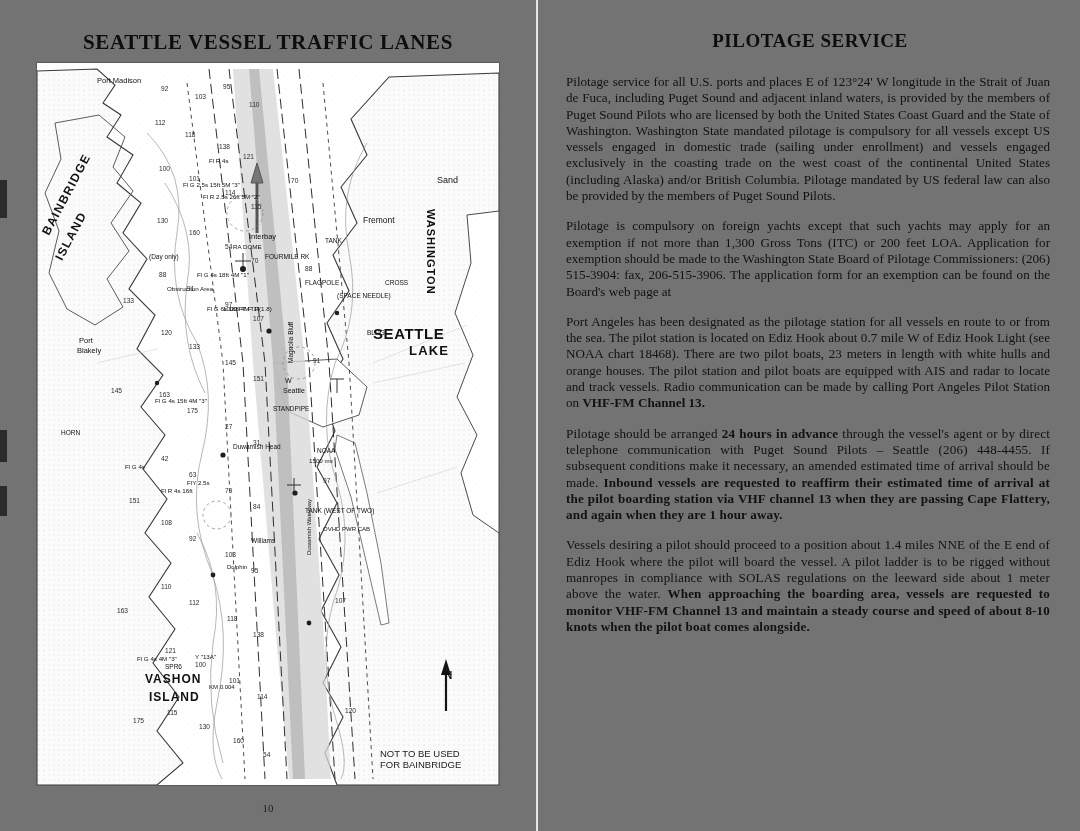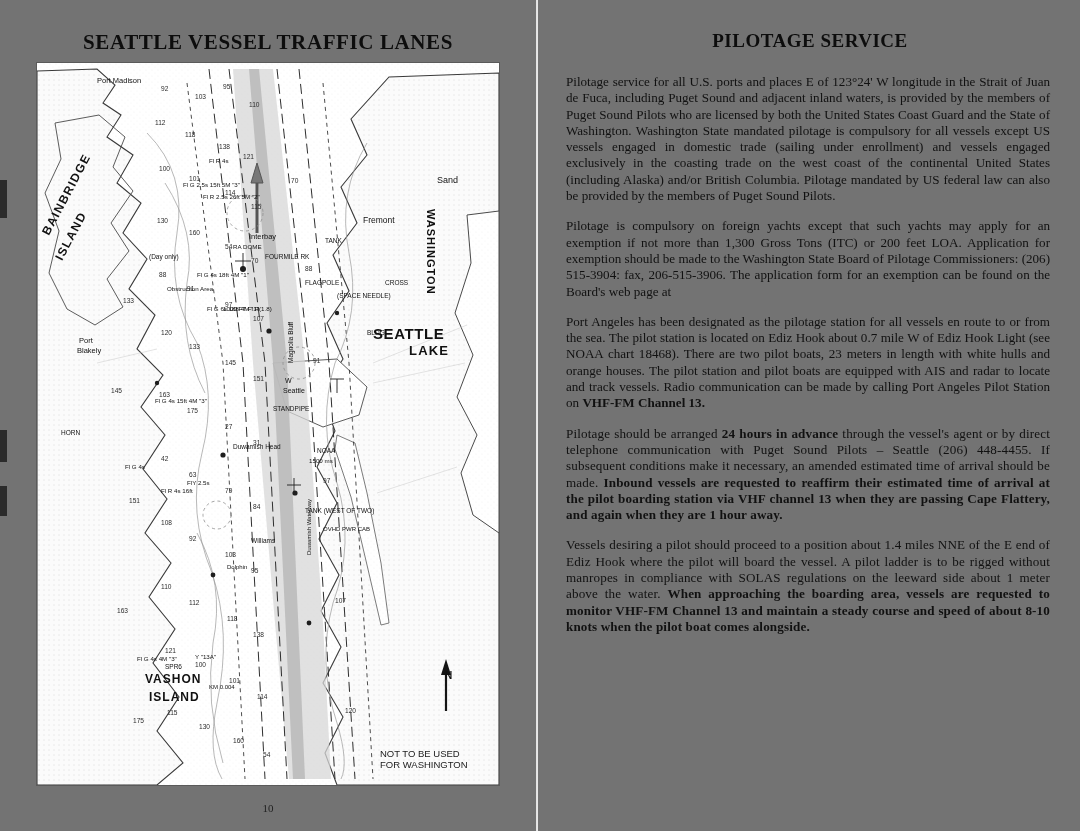--- a/index.html
+++ b/index.html
@@ -360,21 +360,21 @@
             <text x="74" y="330">145</text>
             <text x="92" y="440">151</text>
           <text x="80" y="550">163</text>
             <text x="96" y="660">175</text>
         </g>
       </svg>
     </div>
 
     <div class="chart-note">
       <div>NOT TO BE USED</div>
-      <div>FOR WASHINGTON</div>
+      <div>FOR BAINBRIDGE</div>
     </div>
 
     <div class="left-folio">10</div>
   </div>
 
   <div class="right-page">
     <div class="right-title">PILOTAGE SERVICE</div>
 
     <div class="body-col" id="body-col">
         <p><span>Pilotage service for all U.S. ports and places E of 123°24' W longitude in the Strait of Juan de Fuca, including Puget Sound and adjacent inland waters, is provided by the members of Puget Sound Pilots who are licensed by both the United States Coast Guard and the State of Washington. Washington State mandated pilotage is compulsory for all vessels except US vessels engaged in domestic trade (sailing under enrollment) and vessels engaged exclusively in the coasting trade on the west coast of the continental United States (including Alaska) and/or British Columbia. Pilotage mandated by US federal law can also be provided by the members of Puget Sound Pilots.</span></p>

